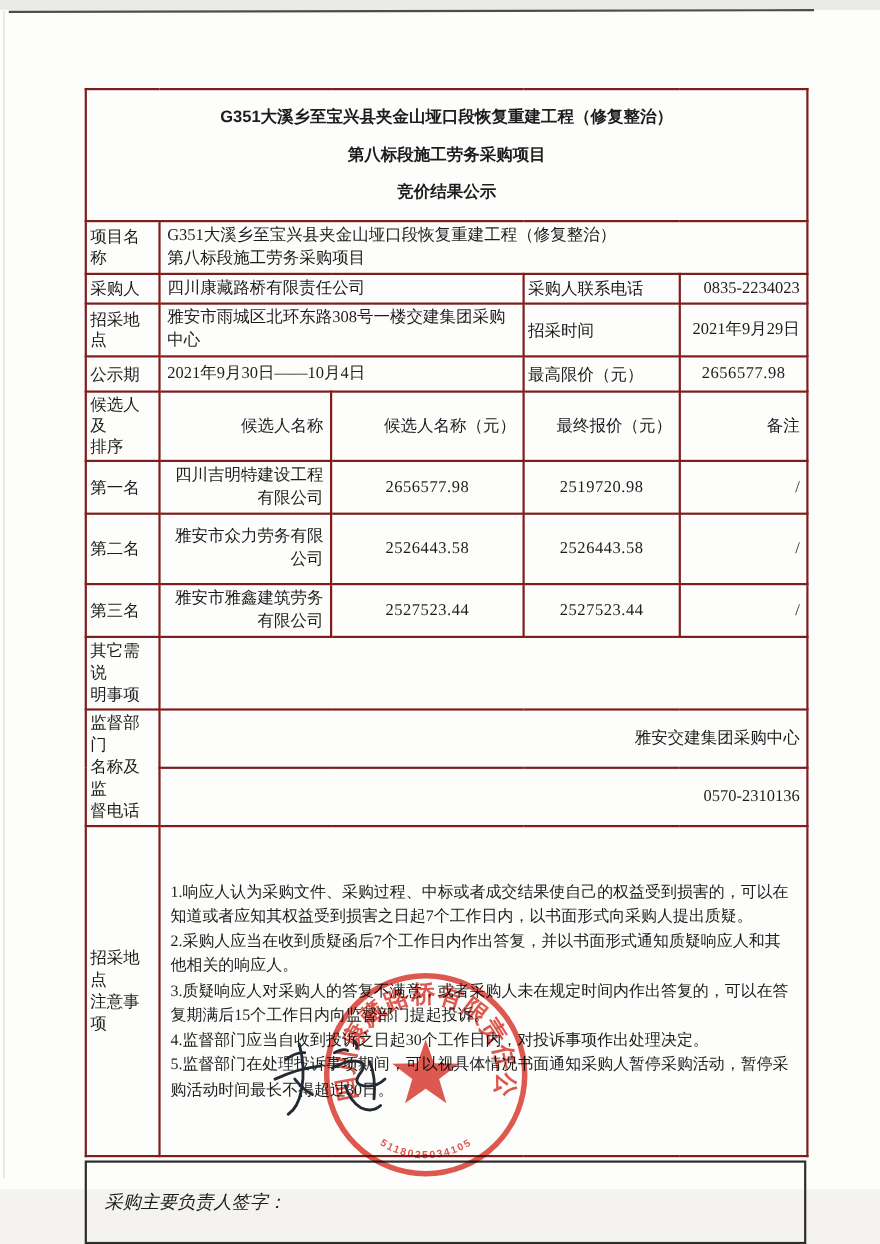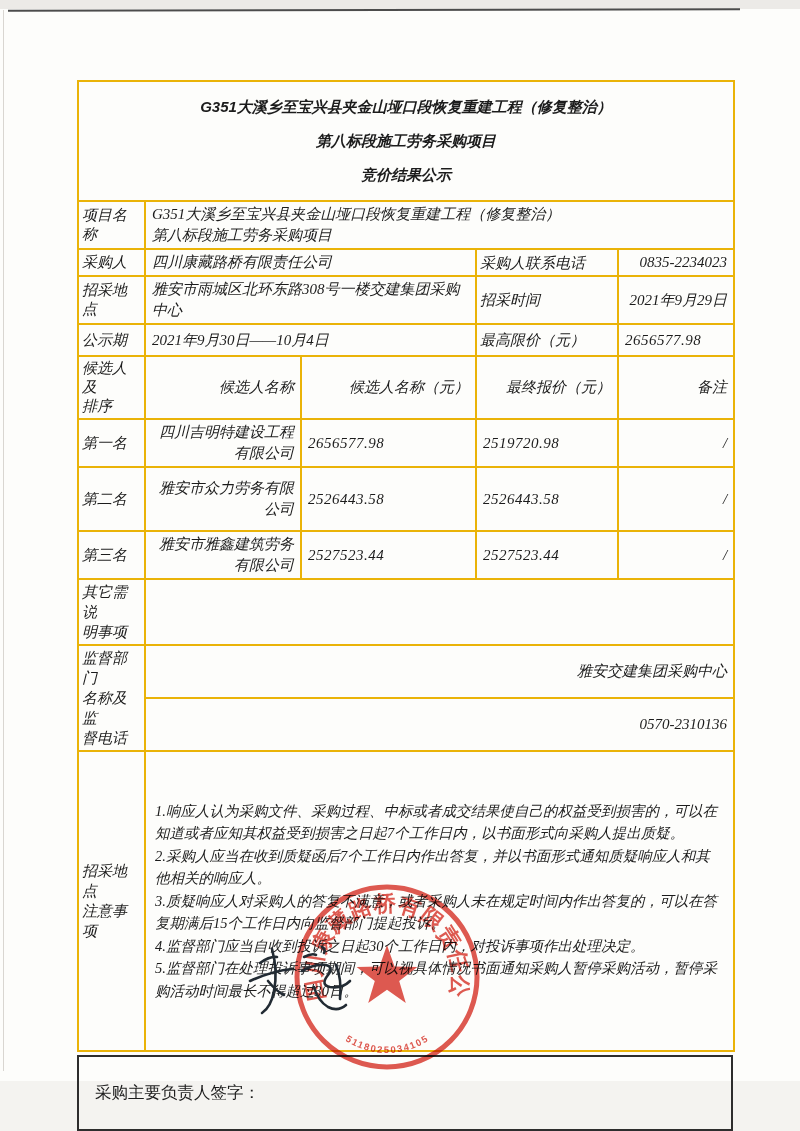--- a/index.html
+++ b/index.html
@@ -9,50 +9,50 @@
     font-family:"Liberation Serif","DejaVu Serif",serif;
   }
   .scan-top{position:absolute;top:0;left:0;right:0;height:9px;background:#eceae7;}
   .scan-topline{position:absolute;top:9px;left:8px;width:732px;height:2px;background:#4c4c4c;transform:rotate(-0.12deg);}
   .scan-leftline{position:absolute;left:3px;top:10px;bottom:60px;width:1px;background:#d9d6d1;}
   .scan-bottom{position:absolute;left:0;right:0;bottom:0;height:50px;background:#f4f3f0;}
 
   .doc{position:absolute;left:77px;top:80px;width:656px;}
   table.main{border-collapse:collapse;table-layout:fixed;width:656px;}
   table.main td{
-    border:2px solid #eab308;
+    border:2px solid #7f1d1d;
     padding:2px 6px;
     font-size:15px;
     vertical-align:middle;
     word-break:break-all;
-    font-style:italic;
   }
   .title-cell{
     text-align:center;
     font-family:"Liberation Sans","DejaVu Sans",sans-serif;
     font-weight:bold;
     font-size:20px;
     line-height:34px;
     padding:8px 4px !important;
   }
   .lbl{text-align:left;padding:2px 3px !important;}
   .preline{white-space:pre-line;}
   .val{font-size:14.5px;line-height:21px;}
   .ctr{text-align:right;}
-  .num{font-size:13.5px;letter-spacing:0.5px;}
+  .num{font-size:13.5px;text-align:center;letter-spacing:0.5px;}
   .small-gap{line-height:20px;}
   .complaint-cell{padding:24px 9px !important;}
   .complaint-text{font-size:14.5px;line-height:22.5px;text-align:left;}
 
   .sign-box{
     border:2px solid #2d2d2d;
     height:72px;margin-top:3px;
     display:flex;align-items:center;
     padding-left:16px;
     font-size:16.5px;
+    font-style:italic;
   }
 
   .seal{
     position:absolute;left:287px;top:877px;width:200px;height:200px;
     opacity:0.82;mix-blend-mode:multiply;pointer-events:none;
   }
   .handwriting{
     position:absolute;left:238px;top:935px;width:130px;height:100px;
     pointer-events:none;
   }

